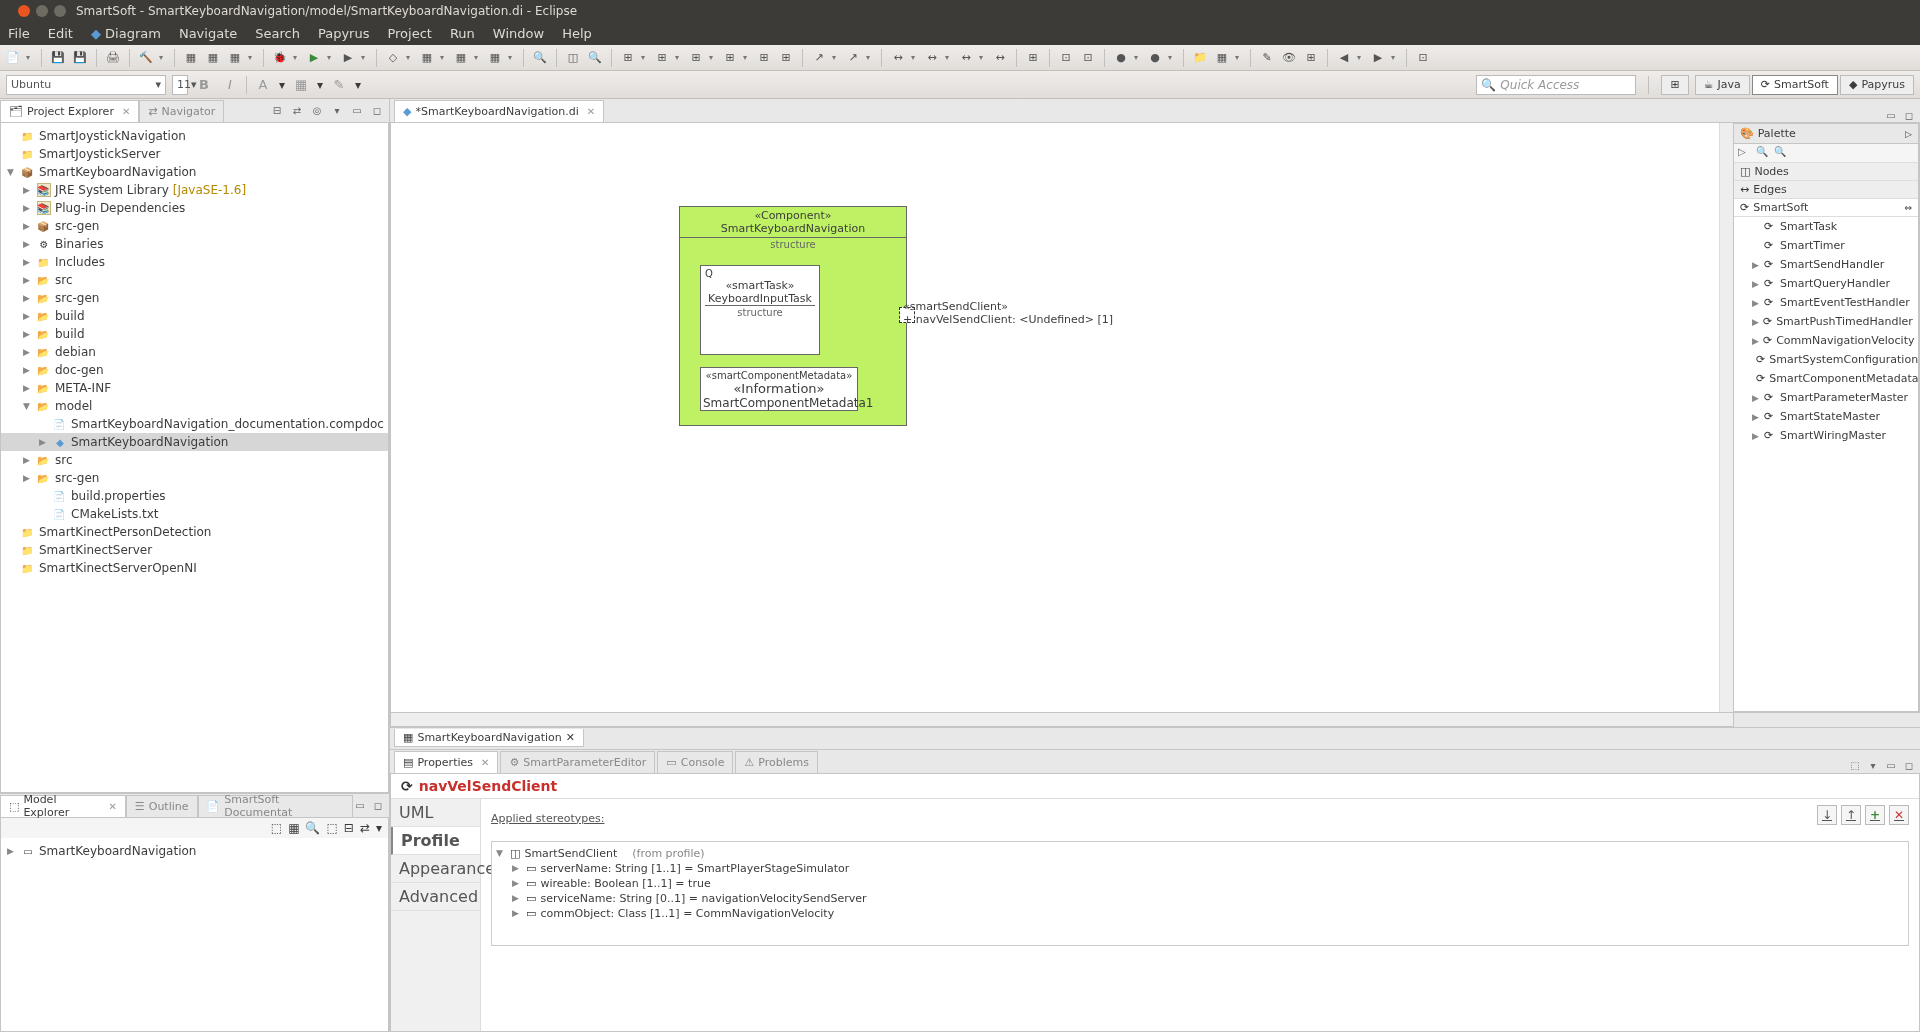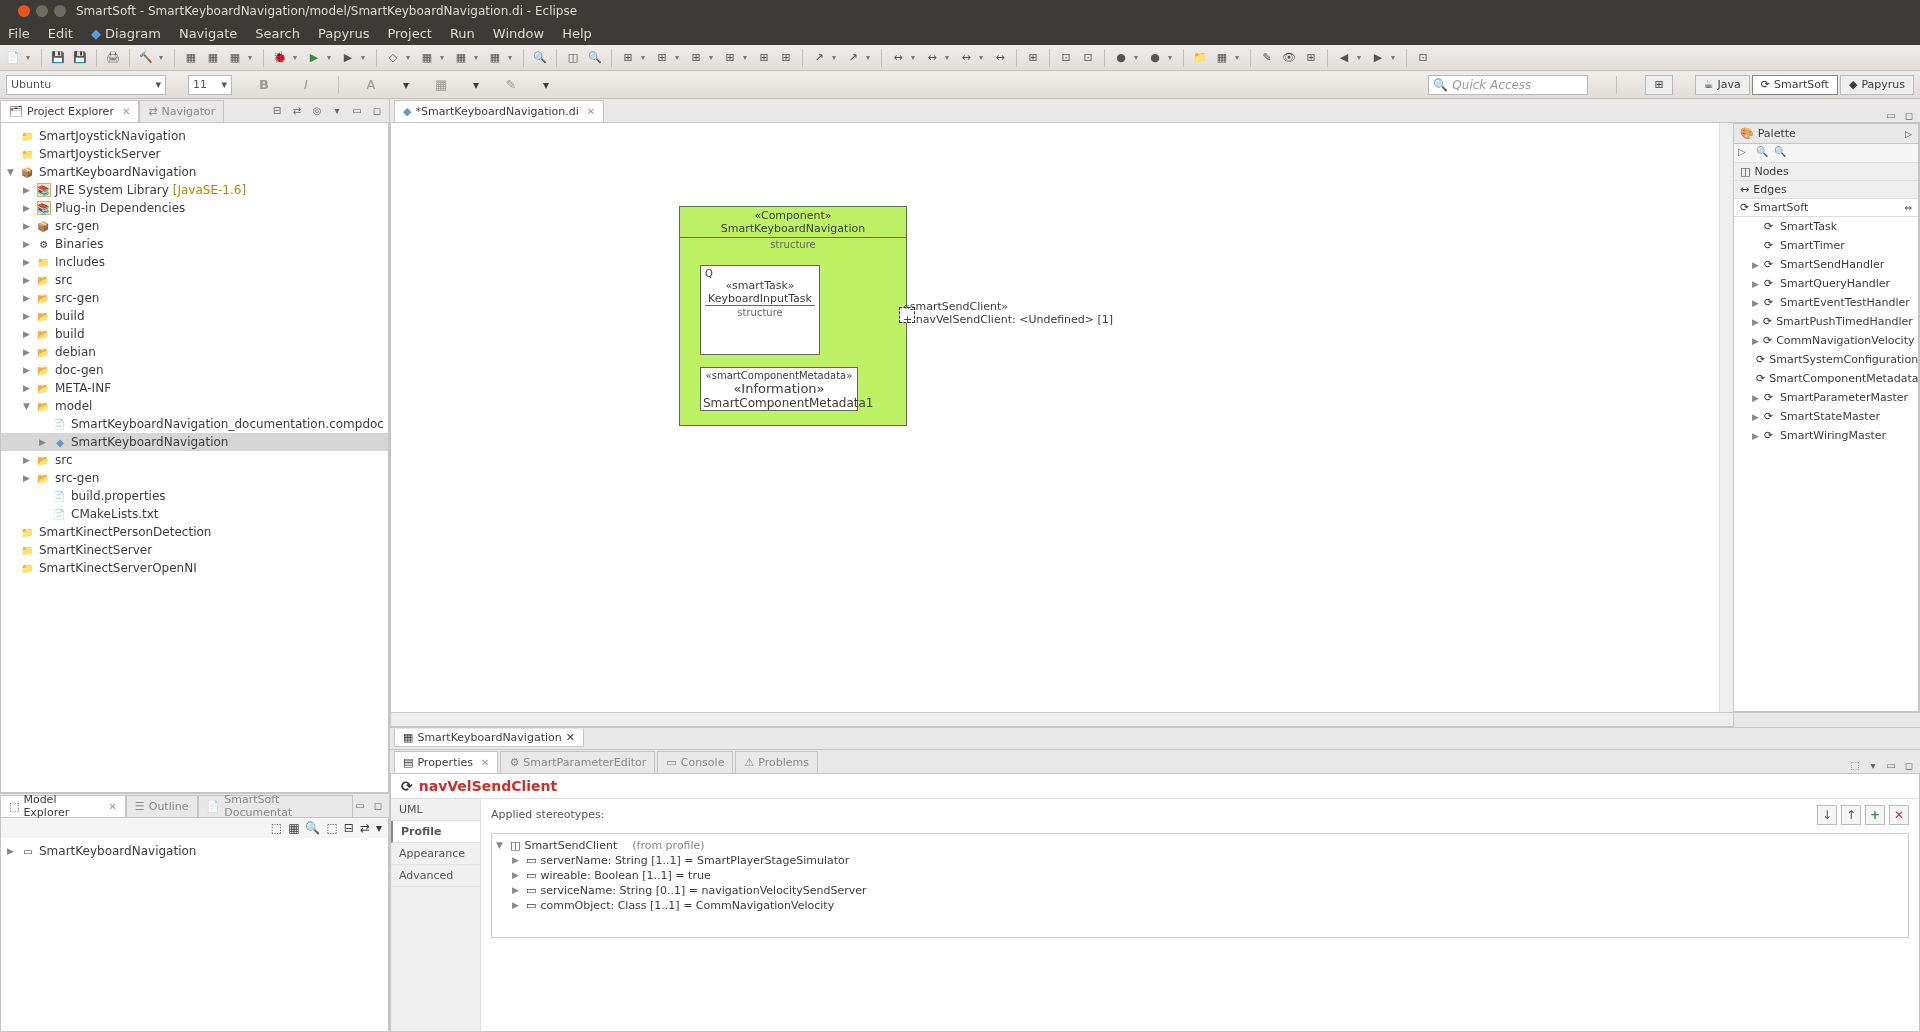--- a/index.html
+++ b/index.html
@@ -15,24 +15,24 @@
 .menubar { background: #3c3b37; color: #dfdbd2; height: 23px; display: flex; align-items: center; padding: 0 8px; gap: 18px; font-size: 13px; }
 .menubar span { cursor: default; }
 
 
 .toolbar { background: linear-gradient(#efecea, #e1ddd9); height: 26px; border-bottom: 1px solid #c2bfbb; display: flex; align-items: center; padding: 0 4px; gap: 4px; }
 .toolbar .tb { width: 18px; height: 18px; border: 1px solid transparent; display: inline-flex; align-items: center; justify-content: center; font-size: 11px; color: #555; }
 .toolbar .sep { width: 1px; height: 18px; background: #c0c0c0; margin: 0 3px; }
 .toolbar .dd { width: 8px; font-size: 8px; color: #777; }
 
 
-.formatbar { background: linear-gradient(#efecea, #e1ddd9); height: 28px; border-bottom: 1px solid #c2bfbb; display: flex; align-items: center; padding: 0 6px; gap: 22px; }
+.formatbar { background: linear-gradient(#efecea, #e1ddd9); height: 28px; border-bottom: 1px solid #c2bfbb; display: flex; align-items: center; padding: 0 6px; gap: 6px; }
 .formatbar .combo { background: #fff; border: 1px solid #bbb; height: 20px; padding: 0 4px; display: flex; align-items: center; font-size: 11px; color: #555; }
 .formatbar .combo.font { width: 160px; }
-.formatbar .combo.size { width: 44px; }
+.formatbar .combo.size { width: 16px; }
 .formatbar .fmtbtn { width: 20px; height: 20px; display: flex; align-items: center; justify-content: center; color: #999; font-size: 13px; }
 .formatbar .spacer { flex: 1; }
 .quickaccess { background: #fff; border: 1px solid #bbb; height: 20px; width: 160px; display: flex; align-items: center; padding: 0 4px; color: #999; gap: 4px; }
 .persp-btn { background: #eee; border: 1px solid #bbb; height: 20px; padding: 0 8px; display: flex; align-items: center; gap: 4px; font-size: 11px; }
 .persp-btn.active { border: 1px solid #888; background: #fff; }
 
 
 .mainarea { display: flex; height: calc(1032px - 22px - 23px - 26px - 28px); }
 .leftcol { width: 390px; display: flex; flex-direction: column; background: #e8e8e8; border-right: 1px solid #c5c5c5; }
 .centercol { flex: 1; display: flex; flex-direction: column; }
@@ -87,24 +87,24 @@
 
 .editor-bottom-tab { background: #e8e8e8; height: 22px; display: flex; align-items: center; border-top: 1px solid #c5c5c5; padding-left: 4px; }
 .bot-tab { background: #fff; border: 1px solid #c5c5c5; border-top: none; padding: 2px 8px; font-size: 11px; display: flex; align-items: center; gap: 4px; }
 
 
 .props-tabs { background: #e8e8e8; height: 24px; display: flex; align-items: flex-end; border-bottom: 1px solid #c5c5c5; padding-left: 4px; gap: 2px; }
 .props-body { background: #fff; flex: 1; display: flex; flex-direction: column; border: 1px solid #c5c5c5; border-top: none; }
 .props-title { padding: 4px 10px; color: #c9302c; font-weight: bold; font-size: 14px; display: flex; align-items: center; gap: 6px; }
 .props-main { flex: 1; display: flex; border-top: 1px solid #ddd; }
 .props-sidetabs { width: 90px; background: #f0f0f0; border-right: 1px solid #ddd; }
-.props-sidetab { padding: 4px 8px; font-size: 11px; color: #555; border-bottom: 1px solid #e0e0e0; }
+.props-sidetab { padding: 4px 8px; font-size: 16px; color: #555; border-bottom: 1px solid #e0e0e0; }
 .props-sidetab.active { background: #fff; border-left: 2px solid #888; font-weight: bold; }
 .props-content { flex: 1; padding: 6px 10px; }
-.props-label { font-size: 11px; color: #555; margin-bottom: 8px; display: flex; align-items: center; }
+.props-label { font-size: 11px; color: #555; margin-bottom: 16px; display: flex; align-items: flex-end; text-decoration: underline; }
 .props-label .btns { margin-left: auto; display: flex; gap: 4px; }
 .props-label .btn { width: 20px; height: 20px; border: 1px solid #bbb; background: #f5f5f5; display: flex; align-items: center; justify-content: center; font-size: 12px; }
 .props-label .btn.add { color: #3a8a3a; font-weight: bold; }
 .props-label .btn.del { color: #c33; font-weight: bold; }
 .stereo-tree { border: 1px solid #ccc; background: #fff; padding: 4px; height: 105px; overflow: auto; }
 .stereo-row { display: flex; align-items: center; gap: 4px; font-size: 11px; padding: 1px 0; }
 .stereo-row .arrow { width: 10px; color: #888; font-size: 9px; }
 
 .min-max-btns { margin-left: auto; display: flex; gap: 4px; padding-right: 4px; }
 .mmbtn { width: 14px; height: 14px; font-size: 10px; color: #666; display: flex; align-items: center; justify-content: center; }

